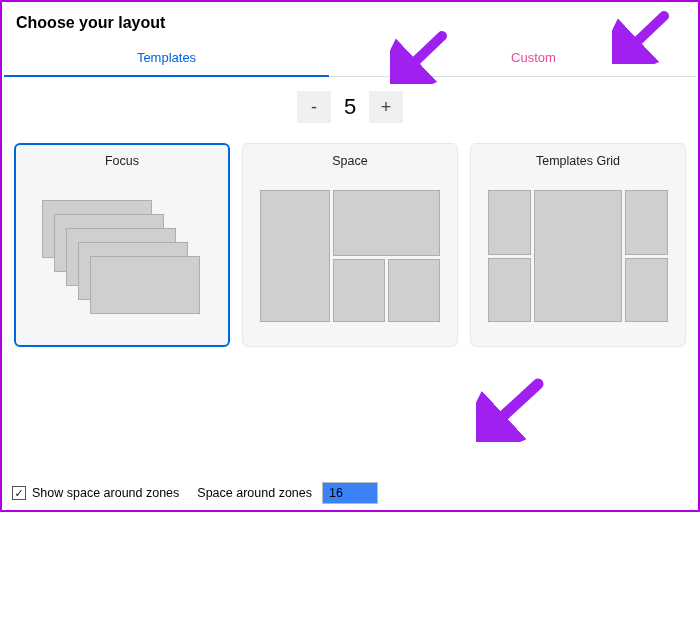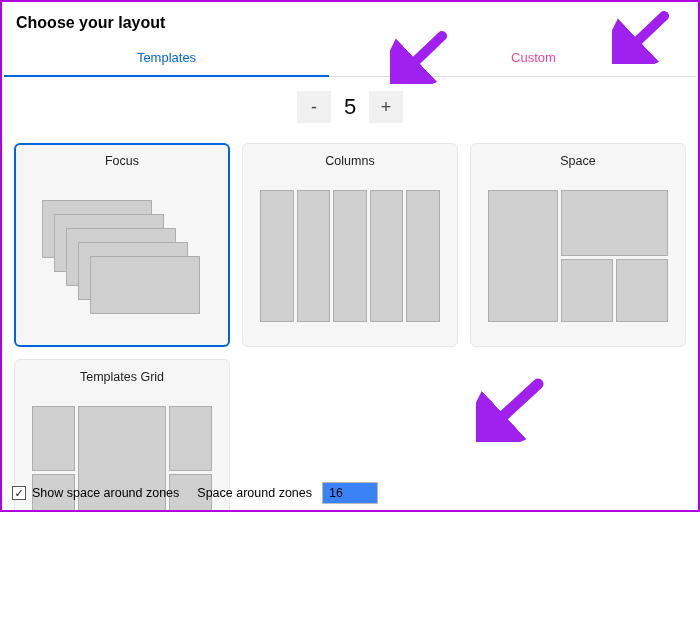--- a/index.html
+++ b/index.html
@@ -180,32 +180,20 @@
         <div class="focus-stack">
           <div class="z z1"></div>
             <div class="z z2"></div>
             <div class="z z3"></div>
             <div class="z z4"></div>
             <div class="z z5"></div>
         </div>
       </div>
     </div>
 
-    <div class="card">
-      <div class="card-title">Columns</div>
-      <div class="preview">
-        <div class="cols">
-          <div class="zone"></div>
-            <div class="zone"></div>
-            <div class="zone"></div>
-            <div class="zone"></div>
-            <div class="zone"></div>
-        </div>
-      </div>
-    </div>
 
 
     <div class="card">
       <div class="card-title">Space</div>
       <div class="preview">
         <div class="gridp">
           <div class="zone left"></div>
           <div class="right">
             <div class="zone right-top"></div>
             <div class="right-bot">

